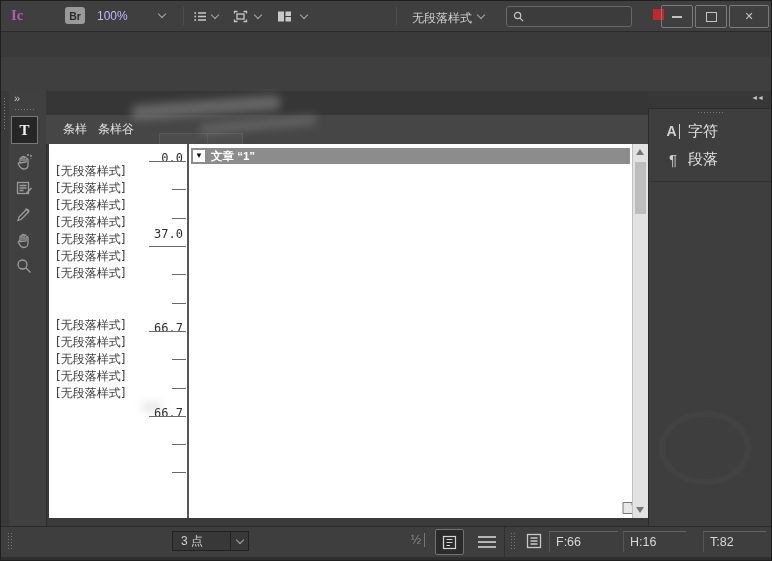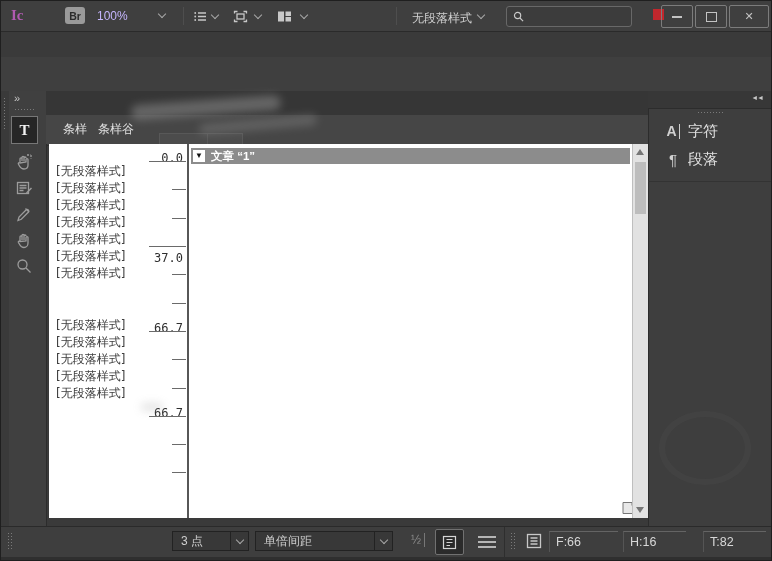--- a/index.html
+++ b/index.html
@@ -283,21 +283,21 @@
   <span class="abs galley-row" style="top:316px">[无段落样式]</span>
   <span class="abs galley-row" style="top:333px">[无段落样式]</span>
   <span class="abs galley-row" style="top:350px">[无段落样式]</span>
   <span class="abs galley-row" style="top:367px">[无段落样式]</span>
   <span class="abs galley-row" style="top:384px">[无段落样式]</span>
 
   <span class="abs rnum" style="top:150px">0.0</span>
   <span class="abs rlong" style="top:160px"></span>
   <span class="abs rshort" style="top:188px"></span>
   <span class="abs rshort" style="top:217px"></span>
-  <span class="abs rnum" style="top:250px">37.0</span>
+  <span class="abs rnum" style="top:226px">37.0</span>
   <span class="abs rlong" style="top:245px"></span>
   <span class="abs rshort" style="top:273px"></span>
   <span class="abs rshort" style="top:302px"></span>
   <span class="abs rnum" style="top:320px">66.7</span>
   <span class="abs rlong" style="top:330px"></span>
   <span class="abs rshort" style="top:358px"></span>
   <span class="abs rshort" style="top:387px"></span>
   <span class="abs rnum" style="top:405px">66.7</span>
   <span class="abs rlong" style="top:415px"></span>
   <span class="abs rshort" style="top:443px"></span>
@@ -347,26 +347,20 @@
 
   <div class="abs statusbar"></div>
   <span class="abs grip sbgrip" style="left:6px"></span>
 
   <div class="abs dd" style="left:171px;width:77px">
     <span class="lbl">3 点</span>
     <span class="chevbox">
         <span class="chev"></span>
       </span>
   </div>
-  <div class="abs dd" style="left:254px;width:138px">
-    <span class="lbl">单倍间距</span>
-    <span class="chevbox">
-        <span class="chev"></span>
-      </span>
-  </div>
 
   <span class="abs halficon">½</span>
 
   <div class="abs togglebtn">
     <svg width="15" height="15" viewBox="0 0 15 15">
       <rect x="1.5" y="1.5" width="12" height="12" fill="none" stroke="#d5d5d5" stroke-width="1.2"></rect>
       <path d="M4.5 4.5h6M4.5 7.5h6M4.5 10.5h3.5" stroke="#d5d5d5" fill="none" stroke-width="1.2"></path>
     </svg>
   </div>
 

